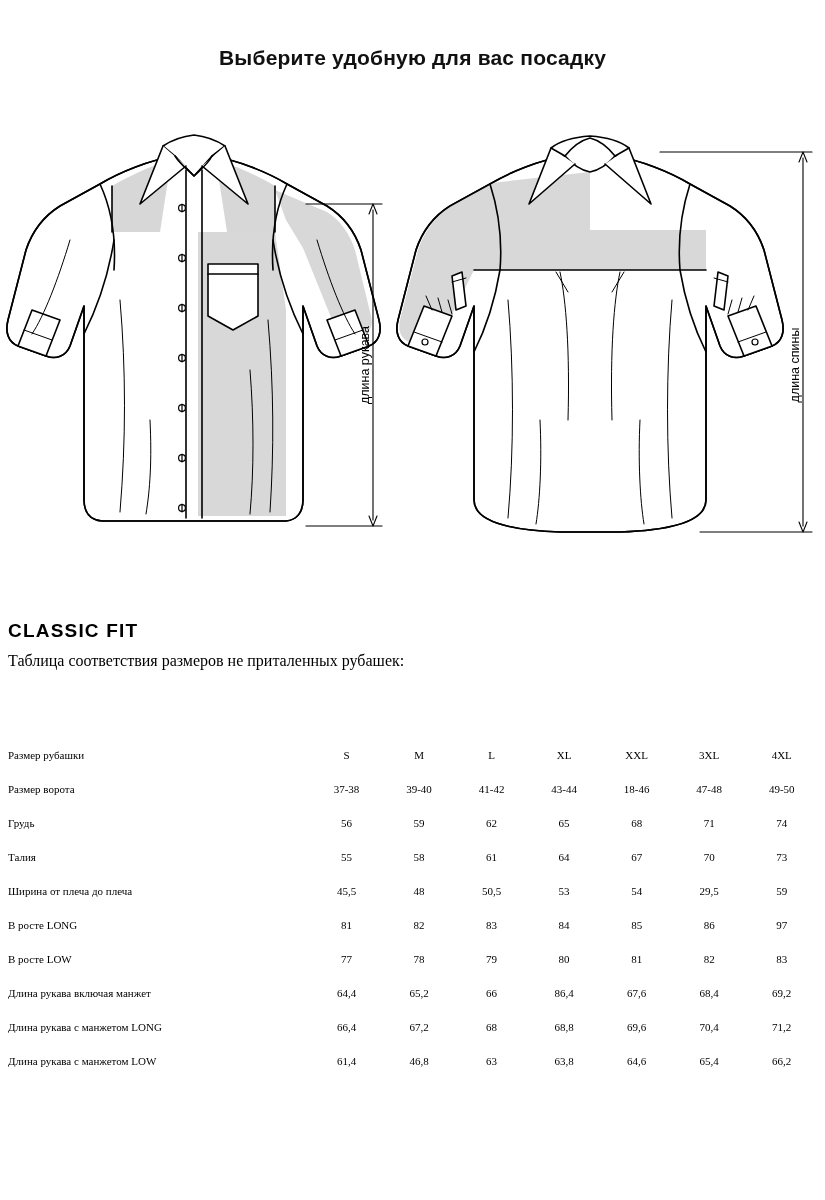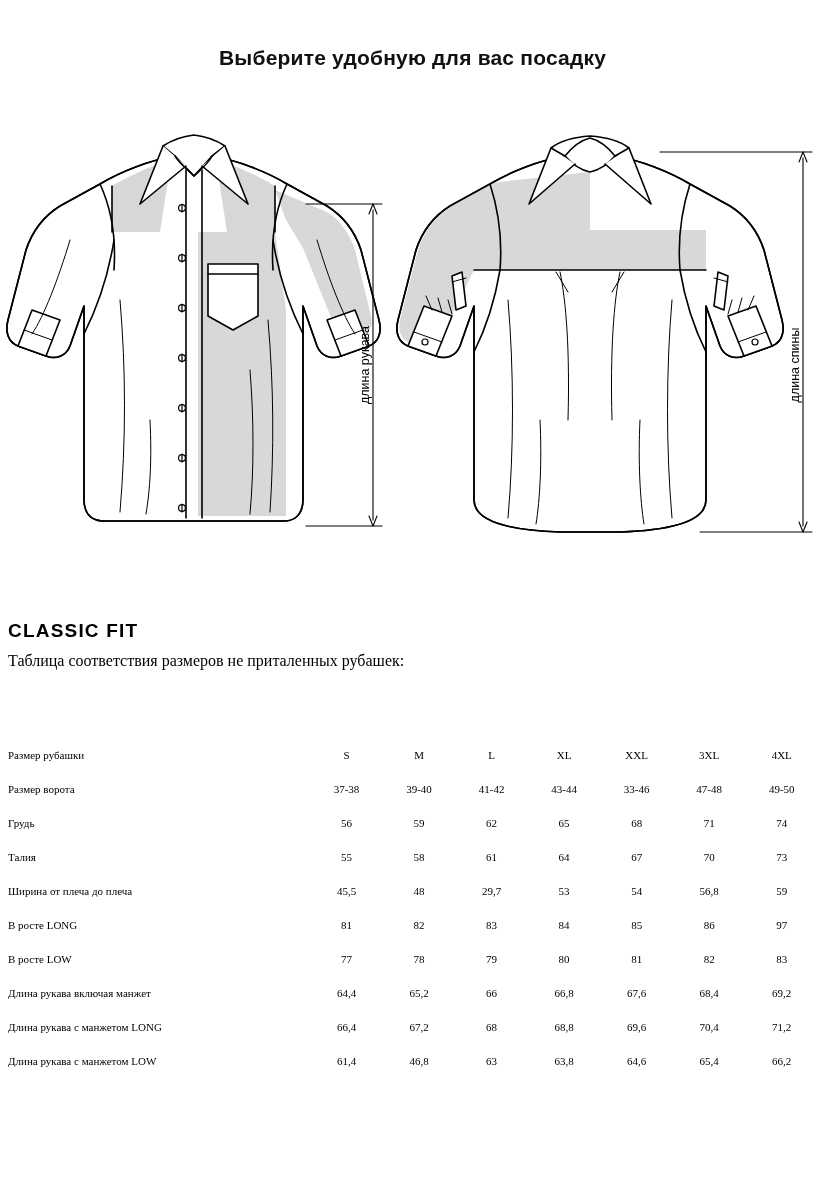--- a/index.html
+++ b/index.html
@@ -329,21 +329,21 @@
           <th class="colhead">XXL</th>
           <th class="colhead">3XL</th>
           <th class="colhead">4XL</th>
         </tr>
         <tr>
           <td class="rowhead">Размер ворота</td>
           <td class="val">37-38</td>
           <td class="val">39-40</td>
           <td class="val">41-42</td>
           <td class="val">43-44</td>
-          <td class="val">33-46</td>
+          <td class="val">18-46</td>
           <td class="val">47-48</td>
           <td class="val">49-50</td>
         </tr>
         <tr>
           <td class="rowhead">Грудь</td>
           <td class="val">56</td>
           <td class="val">59</td>
           <td class="val">62</td>
           <td class="val">65</td>
           <td class="val">68</td>
@@ -357,24 +357,24 @@
           <td class="val">61</td>
           <td class="val">64</td>
           <td class="val">67</td>
           <td class="val">70</td>
           <td class="val">73</td>
         </tr>
         <tr>
           <td class="rowhead">Ширина от плеча до плеча</td>
           <td class="val">45,5</td>
           <td class="val">48</td>
-          <td class="val">29,7</td>
+          <td class="val">50,5</td>
           <td class="val">53</td>
           <td class="val">54</td>
-          <td class="val">56,8</td>
+          <td class="val">29,5</td>
           <td class="val">59</td>
         </tr>
         <tr>
           <td class="rowhead">В росте LONG</td>
           <td class="val">81</td>
           <td class="val">82</td>
           <td class="val">83</td>
           <td class="val">84</td>
           <td class="val">85</td>
           <td class="val">86</td>
@@ -388,21 +388,21 @@
           <td class="val">80</td>
           <td class="val">81</td>
           <td class="val">82</td>
           <td class="val">83</td>
         </tr>
         <tr>
           <td class="rowhead">Длина рукава включая манжет</td>
           <td class="val">64,4</td>
           <td class="val">65,2</td>
           <td class="val">66</td>
-          <td class="val">66,8</td>
+          <td class="val">86,4</td>
           <td class="val">67,6</td>
           <td class="val">68,4</td>
           <td class="val">69,2</td>
         </tr>
         <tr>
           <td class="rowhead">Длина рукава с манжетом LONG</td>
           <td class="val">66,4</td>
           <td class="val">67,2</td>
           <td class="val">68</td>
           <td class="val">68,8</td>

